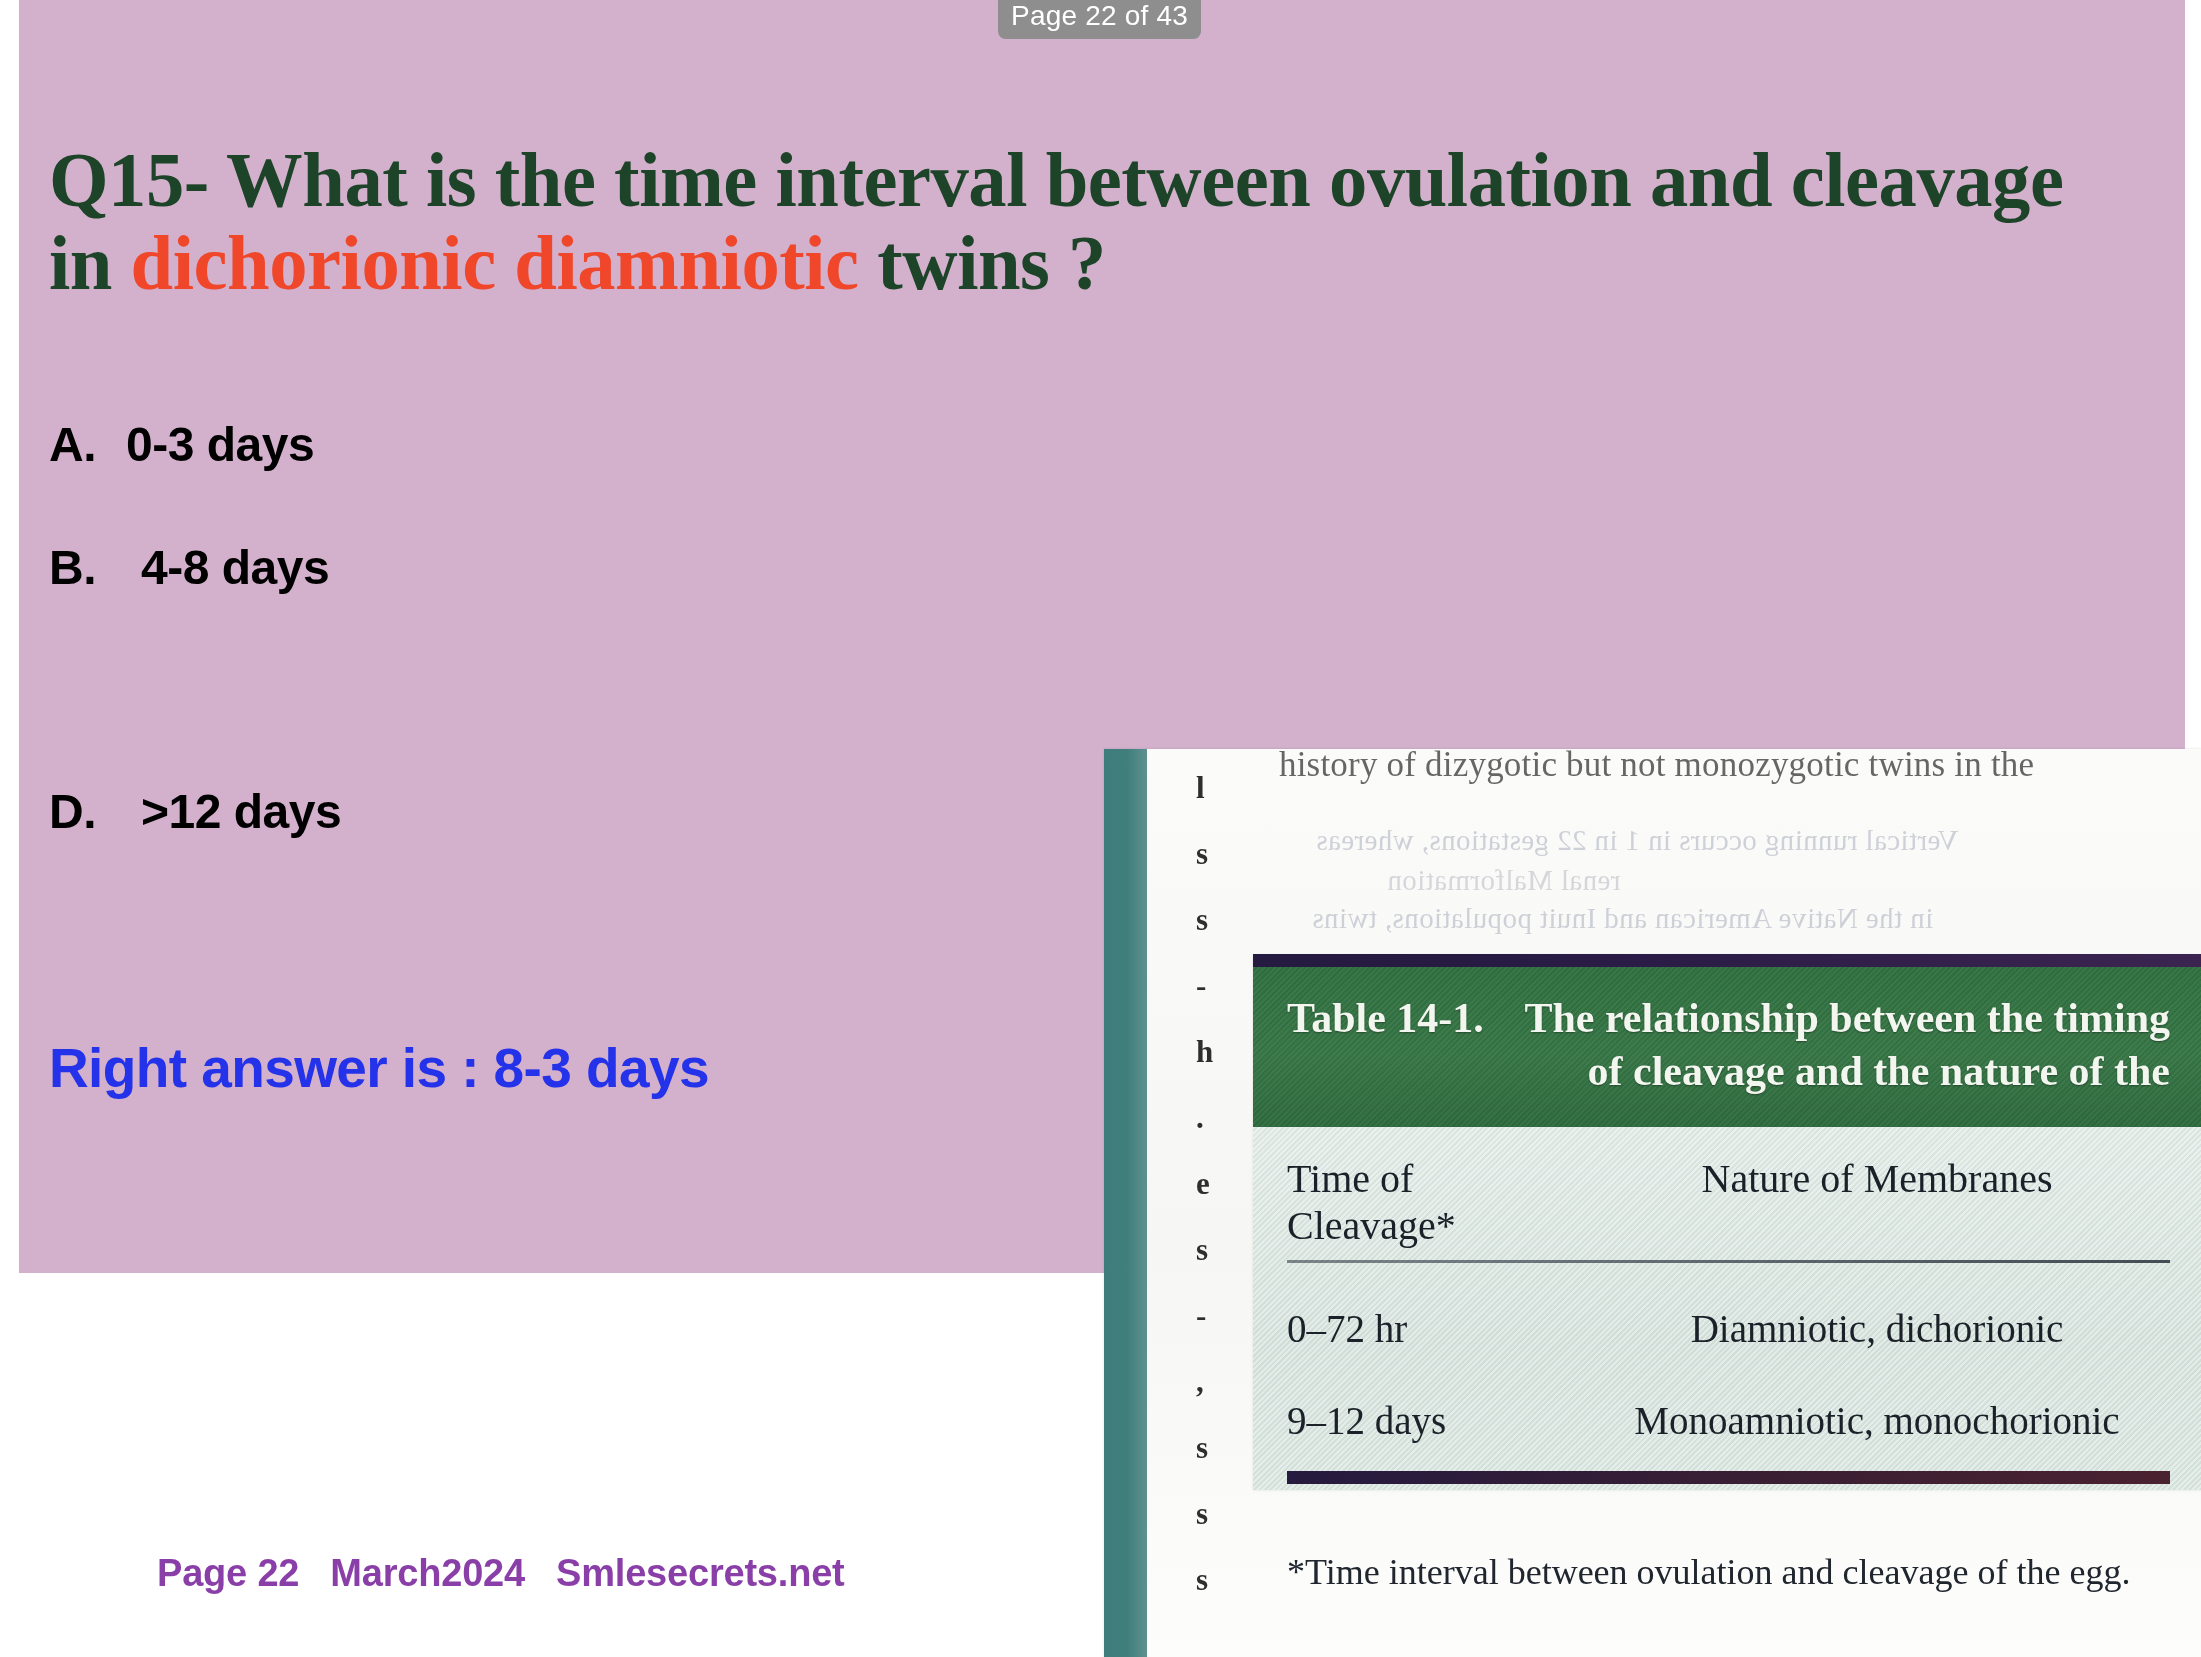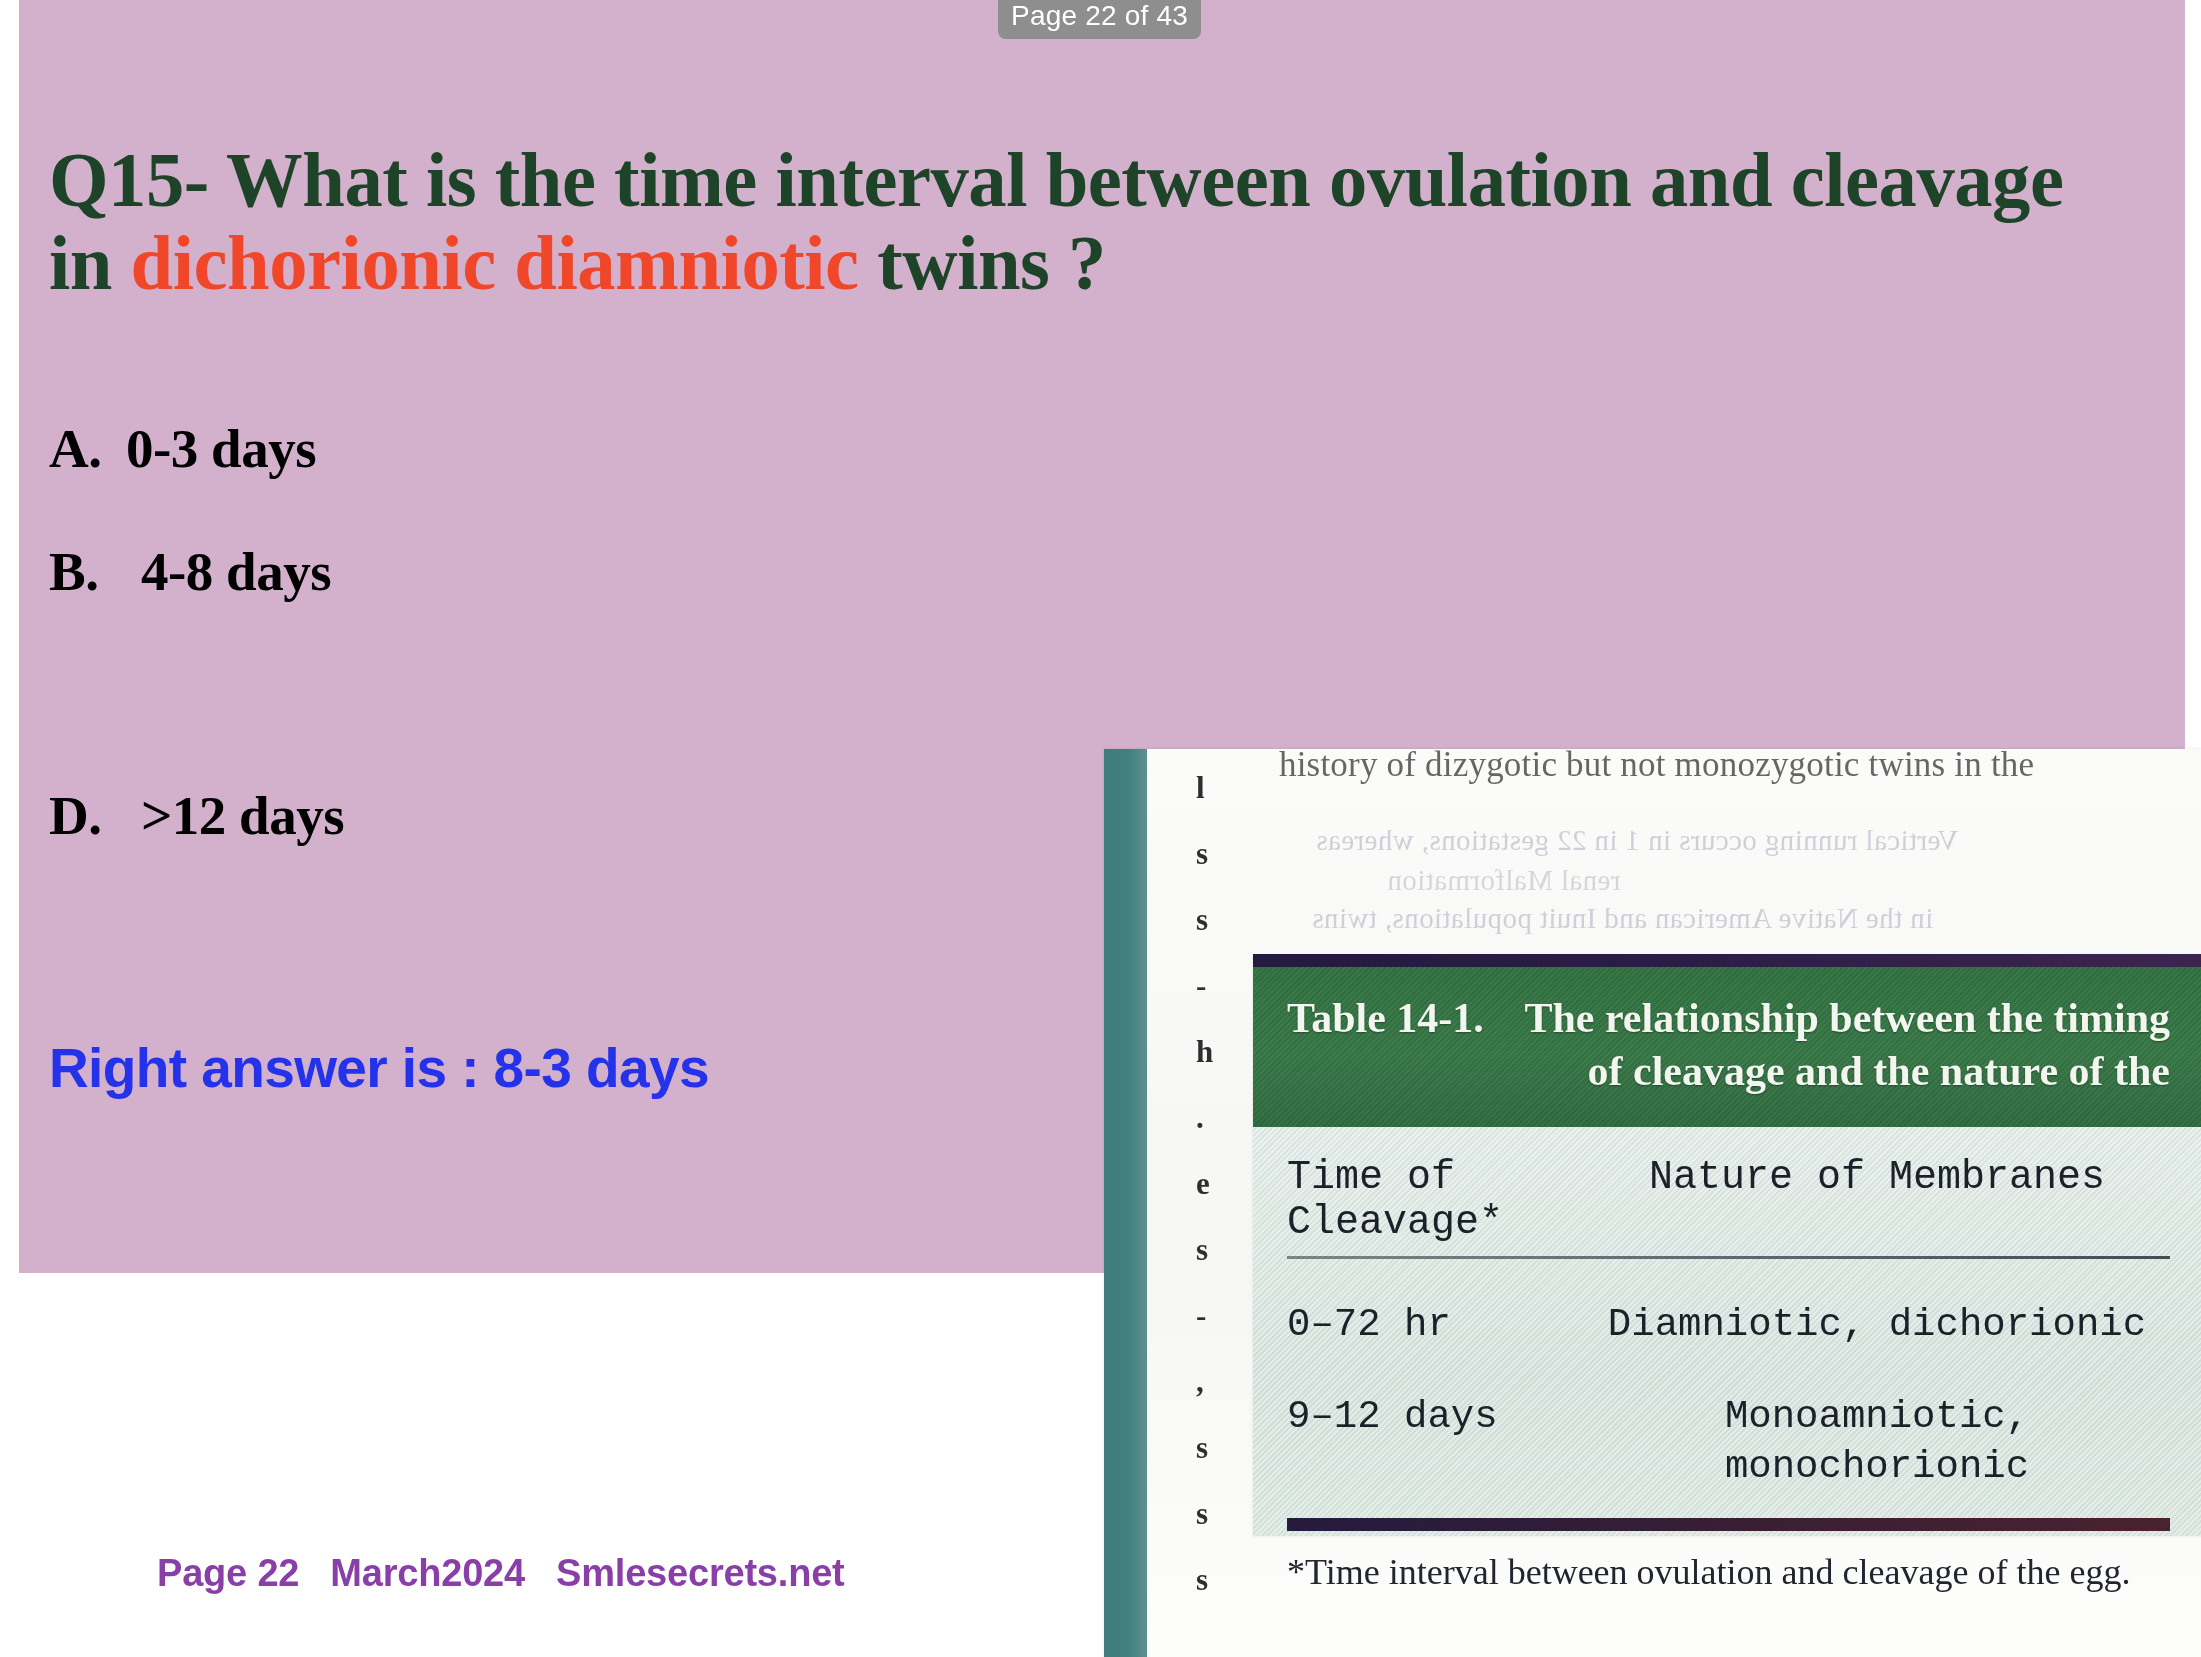--- a/index.html
+++ b/index.html
@@ -57,23 +57,23 @@
     transform-origin: left top;
   }
   #question .hl {
     color: #f0462a;
   }
 
   
   .option {
     position: absolute;
     left: 30px;
-    font-family: Liberation Serif, serif;
-    font-weight: bold;
-    font-size: 55px;
+    font-family: Liberation Sans, sans-serif;
+    font-weight: bold;
+    font-size: 48px;
     color: #000000;
     white-space: pre;
     letter-spacing: -0.5px;
   }
   .option .opt-letter {
     display: inline-block;
     width: 92px;
   }
   .option.narrow .opt-letter {
     width: 77px;
@@ -220,21 +220,21 @@
       repeating-linear-gradient(135deg,
         rgba(255,255,255,0.30) 0px,
         rgba(255,255,255,0.30) 1.9px,
         rgba(120,140,140,0.07) 1.9px,
         rgba(120,140,140,0.07) 3.8px),
       linear-gradient(180deg, #e2ece7 0%, #d6e3dd 60%, #dbe7e1 100%);
     padding: 28px 34px 5.6px 34px;
   }
   .tbl-row {
     display: flex;
-    font-family: Liberation Mono, monospace;
+    font-family: Liberation Serif, serif;
     color: #1b2128;
     gap: 24px;
   }
   #tbl-head-row {
     font-size: 40px;
     padding-bottom: 11.3px;
   }
   #tbl-rule {
     height: 2.8px;
     background: linear-gradient(90deg, rgba(40,50,60,0.55), rgba(40,50,60,0.85));

